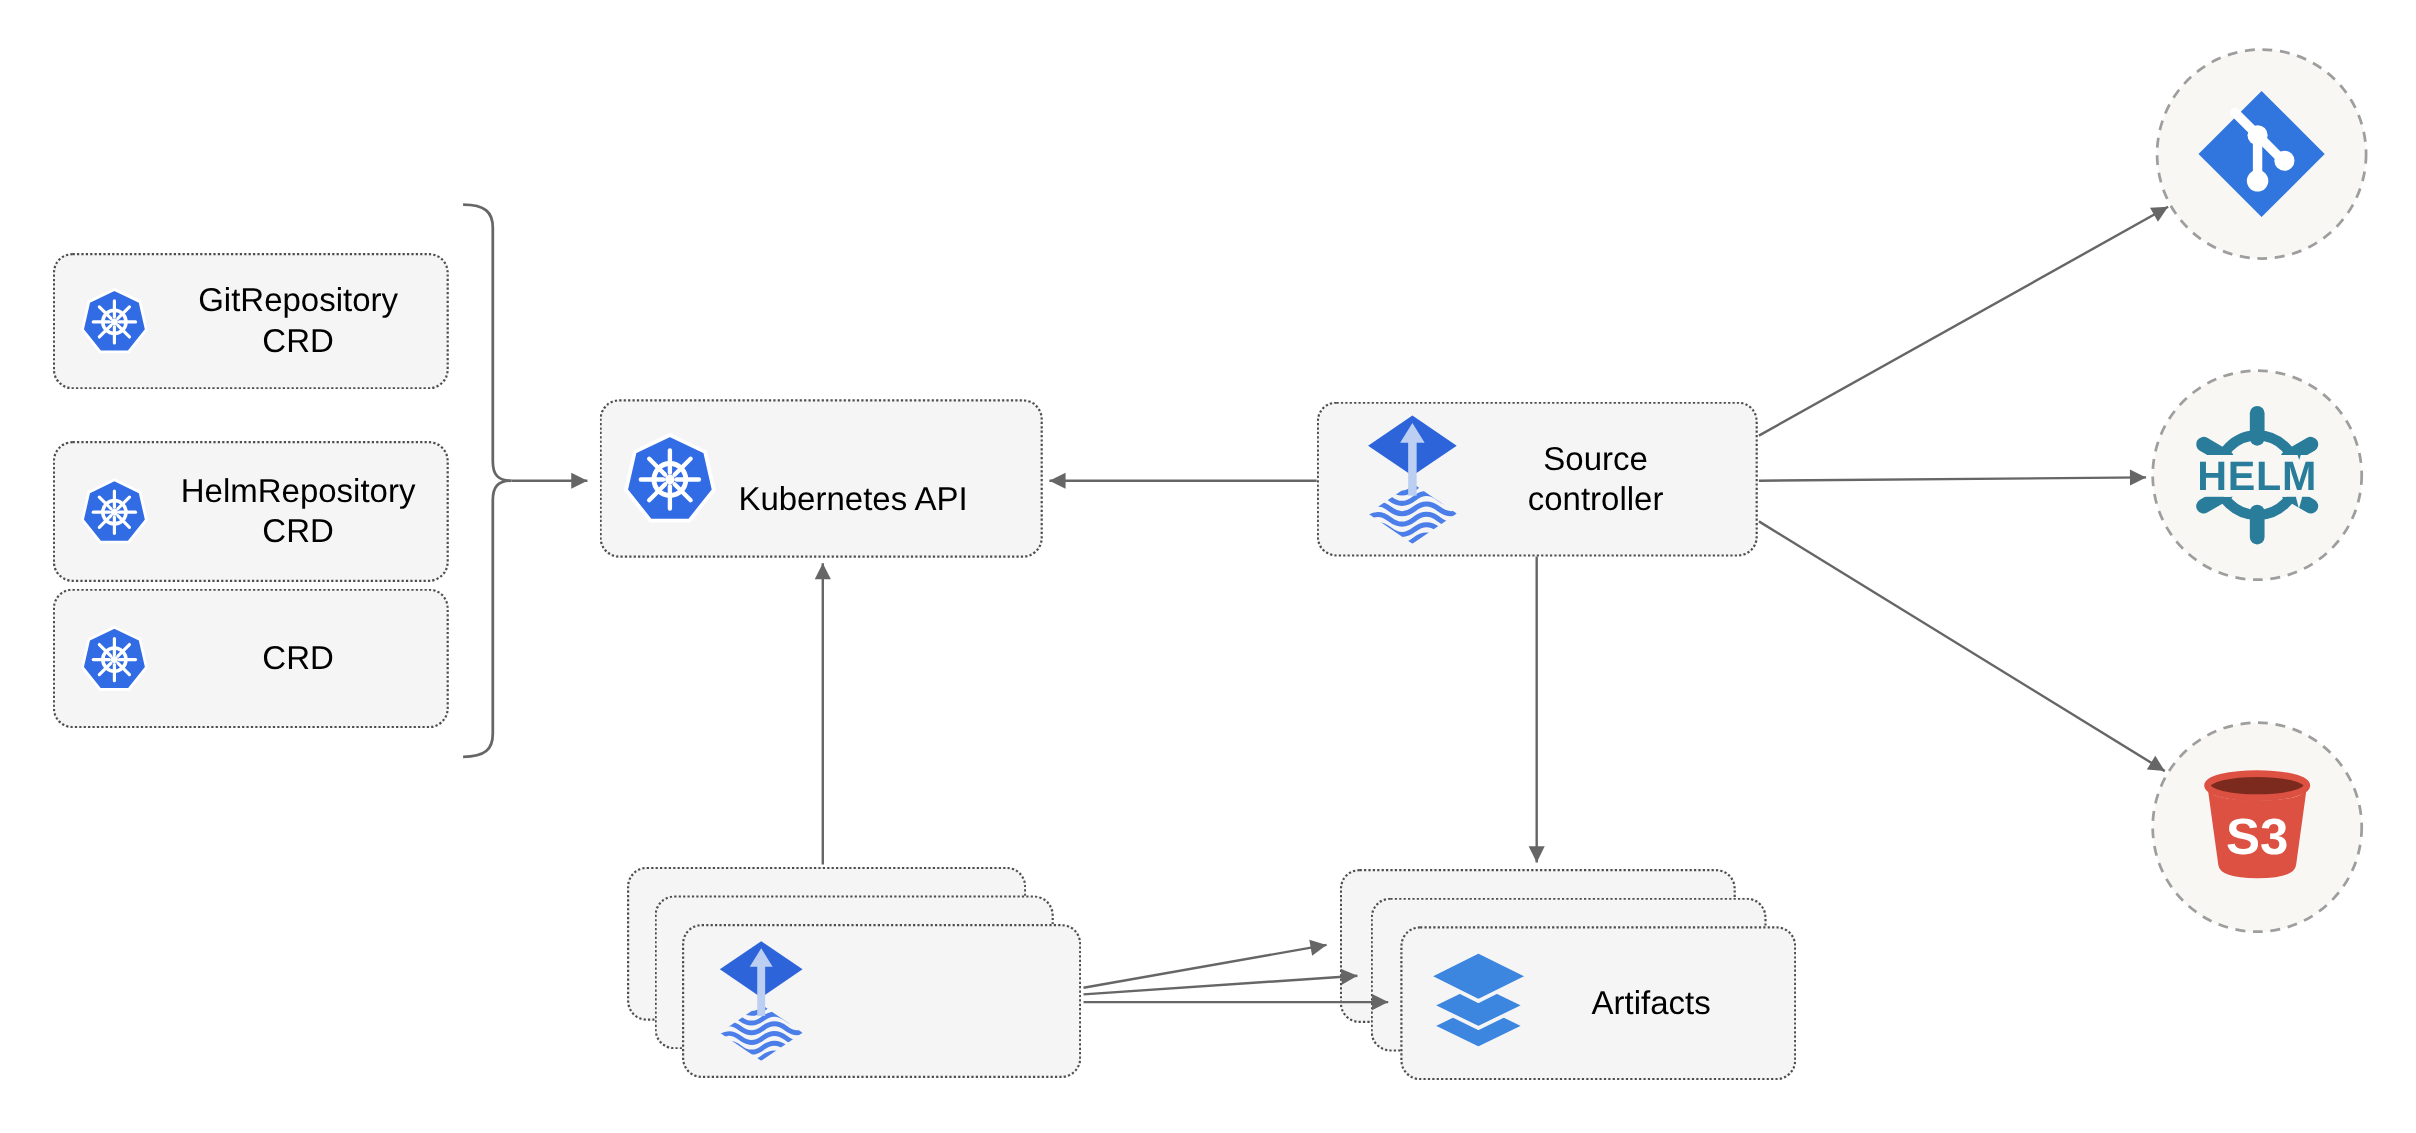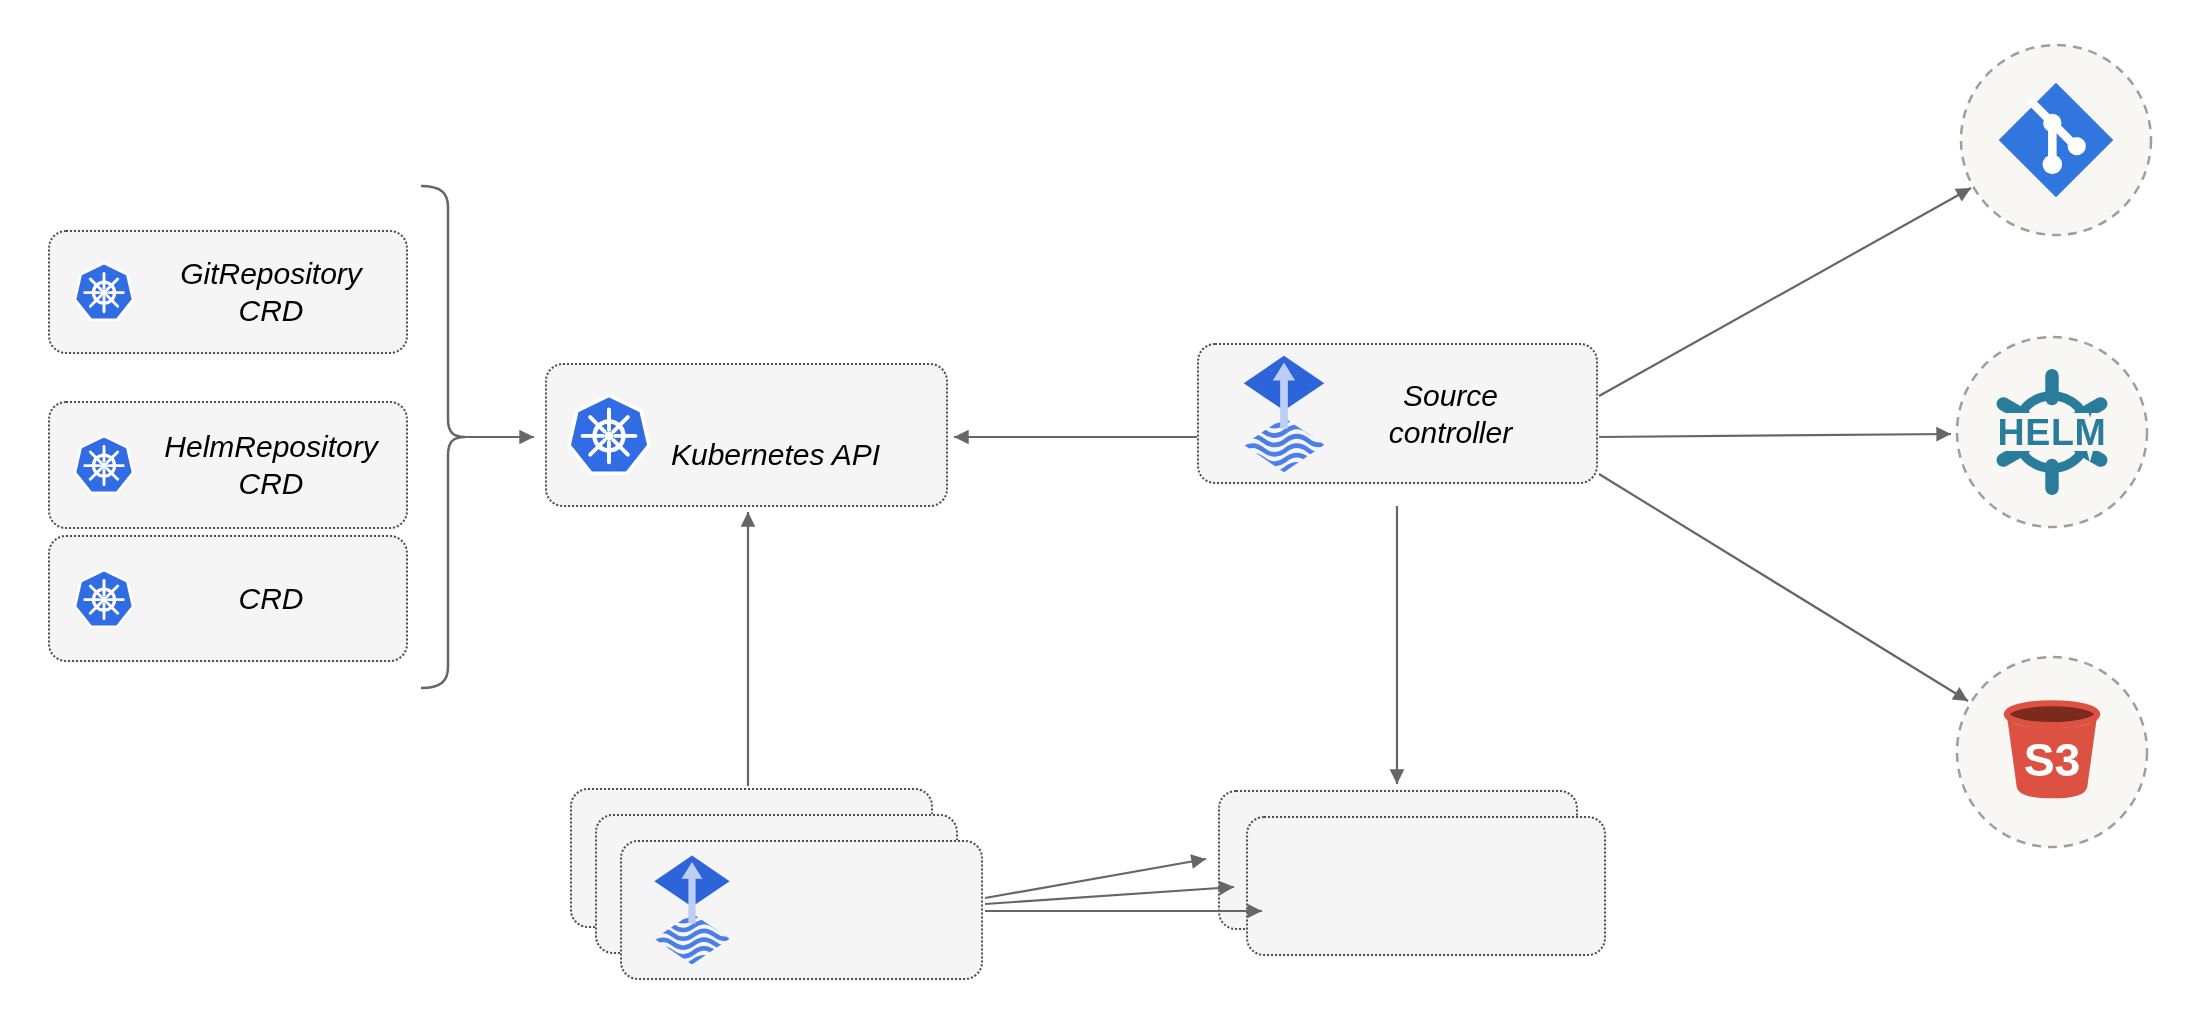--- a/index.html
+++ b/index.html
@@ -11,21 +11,21 @@
   }
   .node {
     position:absolute; box-sizing:border-box;
     background:#F5F5F5;
     border:2px dotted #4d4d4d;
     border-radius:18px;
     display:flex; align-items:center;
   }
   .node .label {
     flex:1; text-align:center;
-    font-size:30px; line-height:37px; color:#000;font-style:italic;
+    font-size:30px; line-height:37px; color:#000;
   }
   .node .label span { display:block; }
   .stack-box { position:absolute; box-sizing:border-box; background:#F5F5F5;
     border:2px dotted #4d4d4d; border-radius:18px; }
   .endpoint {
     position:absolute; width:194px; height:194px;
     display:flex; align-items:center; justify-content:center;
   }
   .endpoint .ring { position:absolute; left:0; top:0; }
   .endpoint .logo { position:relative; }
@@ -148,40 +148,48 @@
 
   <div class="node" style="left:545px; top:363px; width:403px; height:144px;">
     <svg class="icon" width="88" height="88" style="margin-left:18px;">
         <use href="#sym-k8s"></use>
       </svg>
     <div class="label pad-k8s">
       <span>Kubernetes API</span>
     </div>
   </div>
 
-  <div class="node" style="left:1197px; top:343px; width:401px; height:141px;">
+  <div class="node" style="left:1197px; top:365px; width:401px; height:141px;">
     <svg class="icon" width="86" height="120" style="margin-left:42px;">
         <use href="#sym-flux"></use>
       </svg>
     <div class="label pad-src">
       <span>Source</span>
       <span>controller</span>
     </div>
   </div>
 
   <div class="stack-box" style="left:570px; top:788px; width:363px; height:140px;"></div>
   <div class="stack-box" style="left:595px; top:814px; width:363px; height:140px;"></div>
   <div class="node" style="left:620px; top:840px; width:363px; height:140px;">
     <svg class="icon" width="80" height="112" style="margin-left:30px;">
         <use href="#sym-flux"></use>
       </svg>
   </div>
 
   <div class="stack-box" style="left:1218px; top:790px; width:360px; height:140px;"></div>
   <div class="stack-box" style="left:1246px; top:816px; width:360px; height:140px;"></div>
+  <div class="node" style="left:1273px; top:842px; width:360px; height:140px;">
+    <svg class="icon" width="98" height="98" style="margin-left:20px;">
+        <use href="#sym-artifacts"></use>
+      </svg>
+    <div class="label pad-artif">
+      <span>Artifacts</span>
+    </div>
+  </div>
 
   <div class="endpoint" style="left:1959px; top:43px;">
     <svg class="ring" width="194" height="194">
       <circle cx="97" cy="97" r="95" fill="#F8F7F4" stroke="#9E9E9E" stroke-width="2.5" stroke-dasharray="9,7"></circle>
     </svg>
     <svg class="logo" width="122" height="122">
         <use href="#sym-git"></use>
       </svg>
   </div>
 

